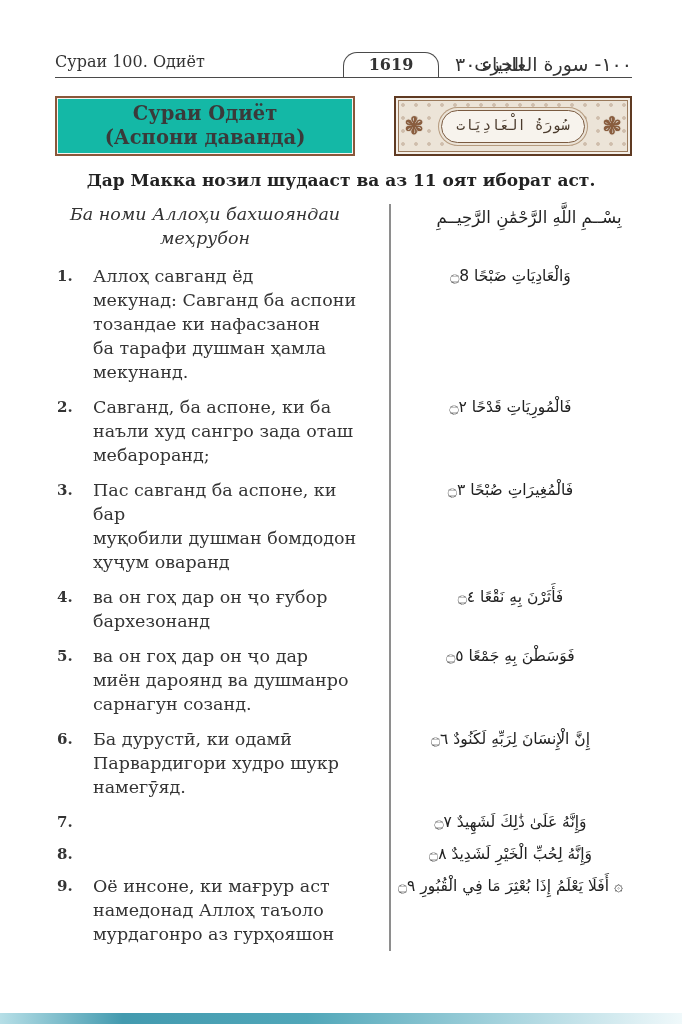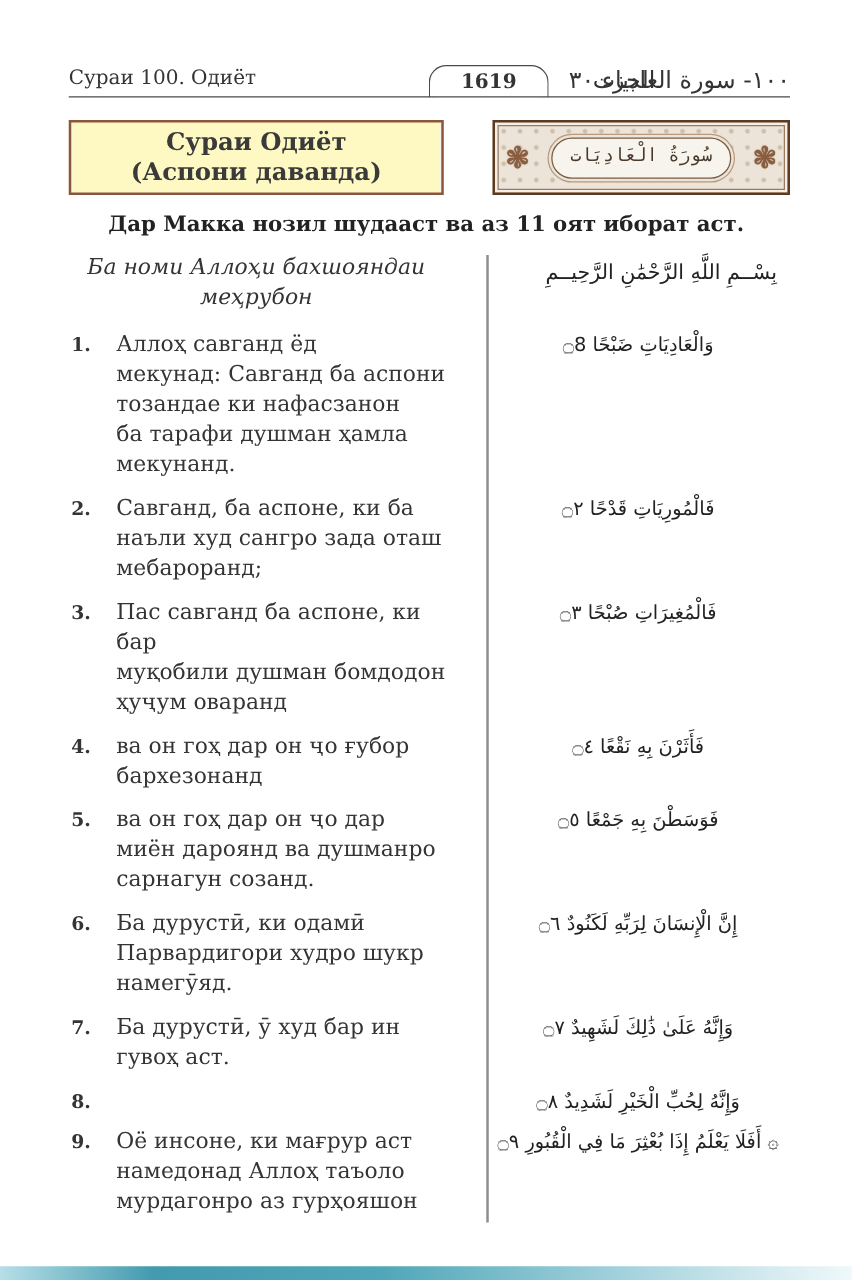--- a/index.html
+++ b/index.html
@@ -28,21 +28,21 @@
     border-radius:14px 14px 0 0;background:#fff;
     text-align:center;font-weight:bold;font-size:16px;line-height:23px;
   }
   .hdr-ar{font-family:"DejaVu Sans","Liberation Sans",sans-serif;font-size:19px;direction:rtl;}
   .hdr-juz-ar{position:absolute;left:400px;top:5px;}
   .hdr-surah-ar{position:absolute;right:0;top:5px;}
   
   .title-row{position:absolute;top:96px;left:55px;right:50px;height:60px;display:flex;justify-content:space-between;}
   .title-box{
     box-sizing:border-box;width:300px;height:60px;
-    border:2px solid var(--accent-brown);background:#fef9c3;
+    border:2px solid var(--accent-brown);background:#14b8a6;
     box-shadow:inset 0 0 0 1px #f7f4f0;
     display:flex;flex-direction:column;justify-content:center;text-align:center;
   }
   .title-box .t1,.title-box .t2{font-weight:bold;font-size:19.5px;line-height:1.25;color:#3a3a3a;}
   .banner{
     box-sizing:border-box;width:238px;height:60px;position:relative;
     border:2px solid var(--banner-border);
     background:
       radial-gradient(circle at 7px 7px, rgba(139,101,71,.30) 1.5px, transparent 2.2px),
       var(--banner-bg);
@@ -178,22 +178,20 @@
       <div class="vtext">Ба дурустӣ, ки одамӣ
 Парвардигори худро шукр
 намегӯяд.</div>
     </div>
     <div class="vrow-right" dir="rtl">إِنَّ الْإِنسَانَ لِرَبِّهِ لَكَنُودٌ ۝٦</div>
   </div>
 
   <div class="vrow">
     <div class="vrow-left">
       <span class="vnum">7.</span>
-      <div class="vtext">Ба дурустӣ, ӯ худ бар ин
-гувоҳ аст.</div>
     </div>
     <div class="vrow-right" dir="rtl">وَإِنَّهُ عَلَىٰ ذَٰلِكَ لَشَهِيدٌ ۝٧</div>
   </div>
 
   <div class="vrow">
     <div class="vrow-left">
       <span class="vnum">8.</span>
     </div>
     <div class="vrow-right" dir="rtl">وَإِنَّهُ لِحُبِّ الْخَيْرِ لَشَدِيدٌ ۝٨</div>
   </div>

